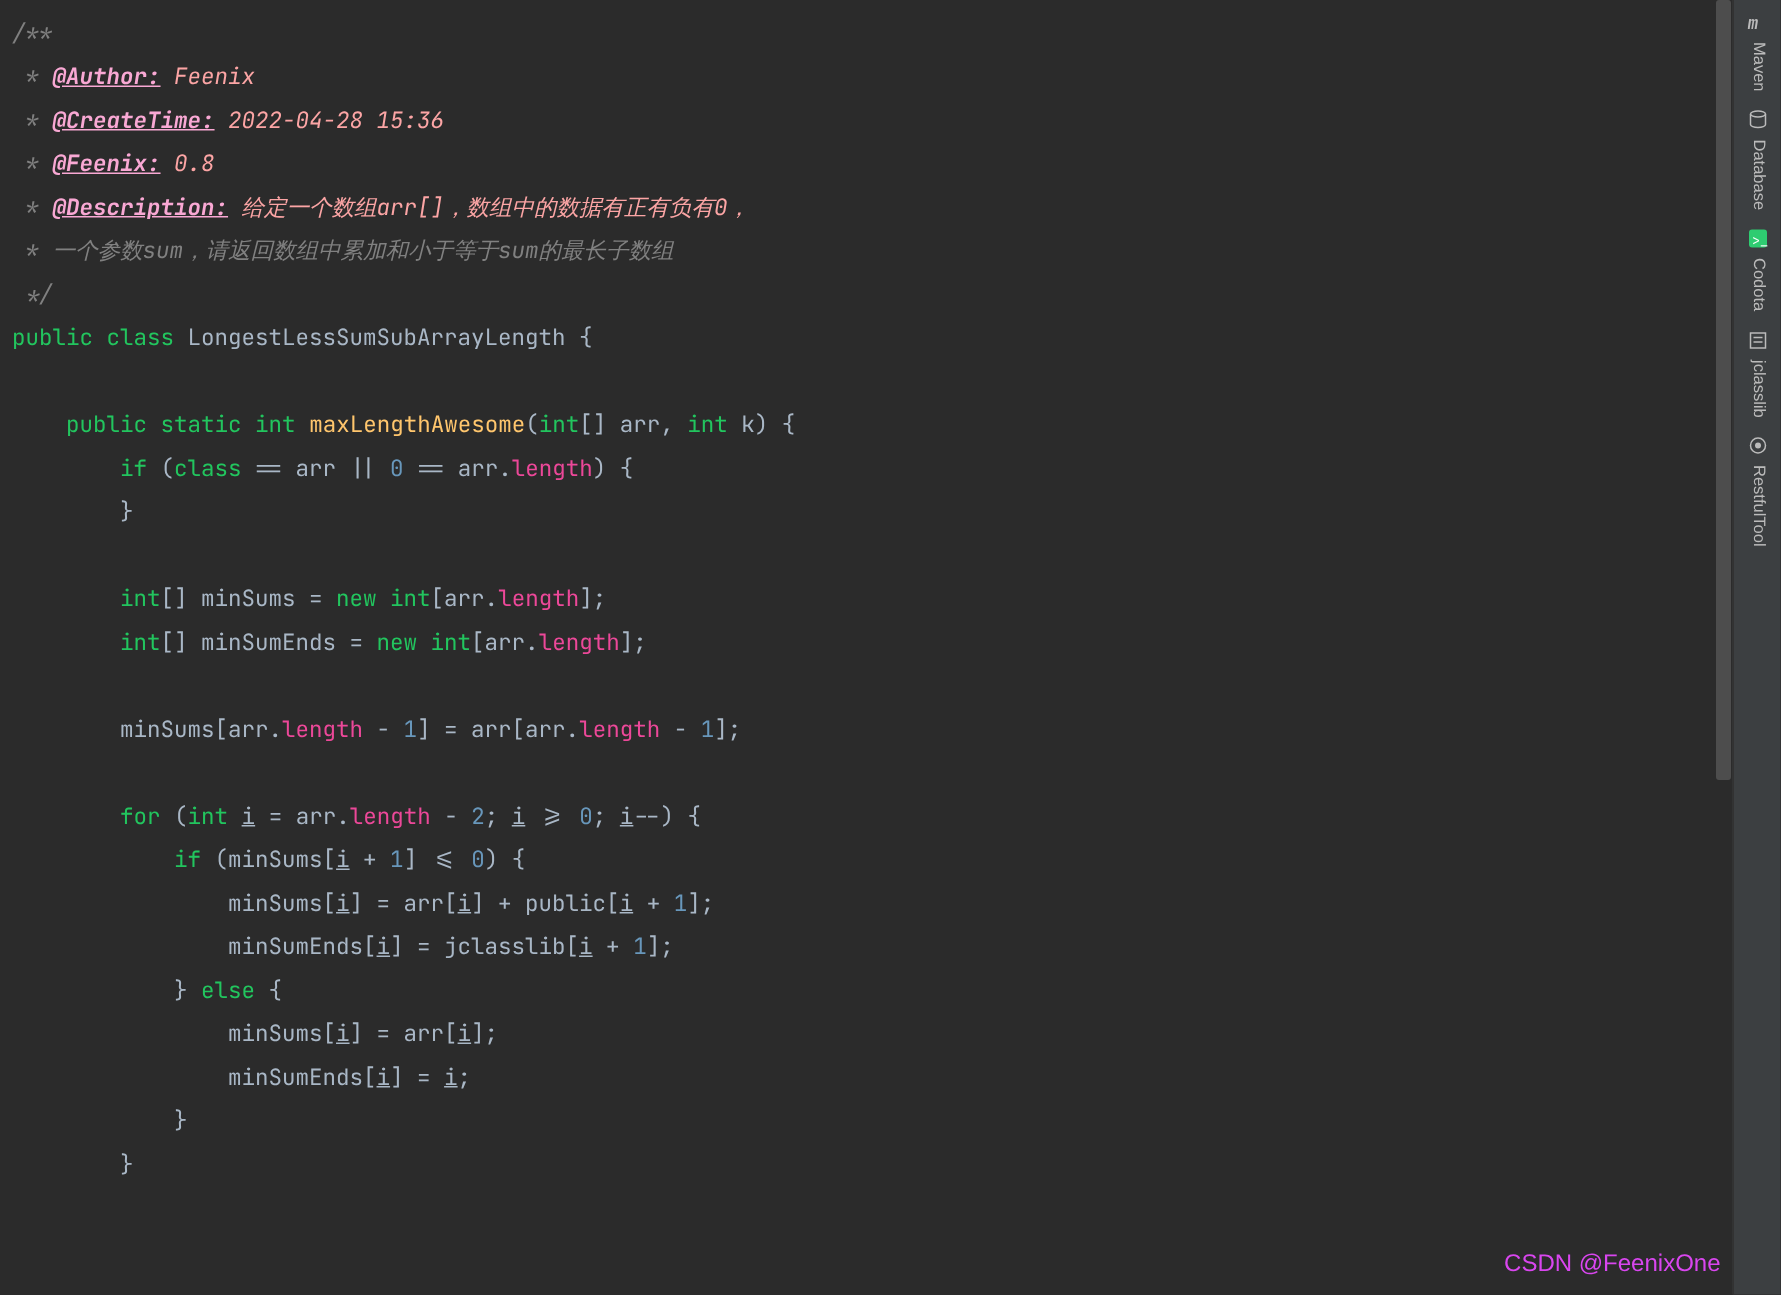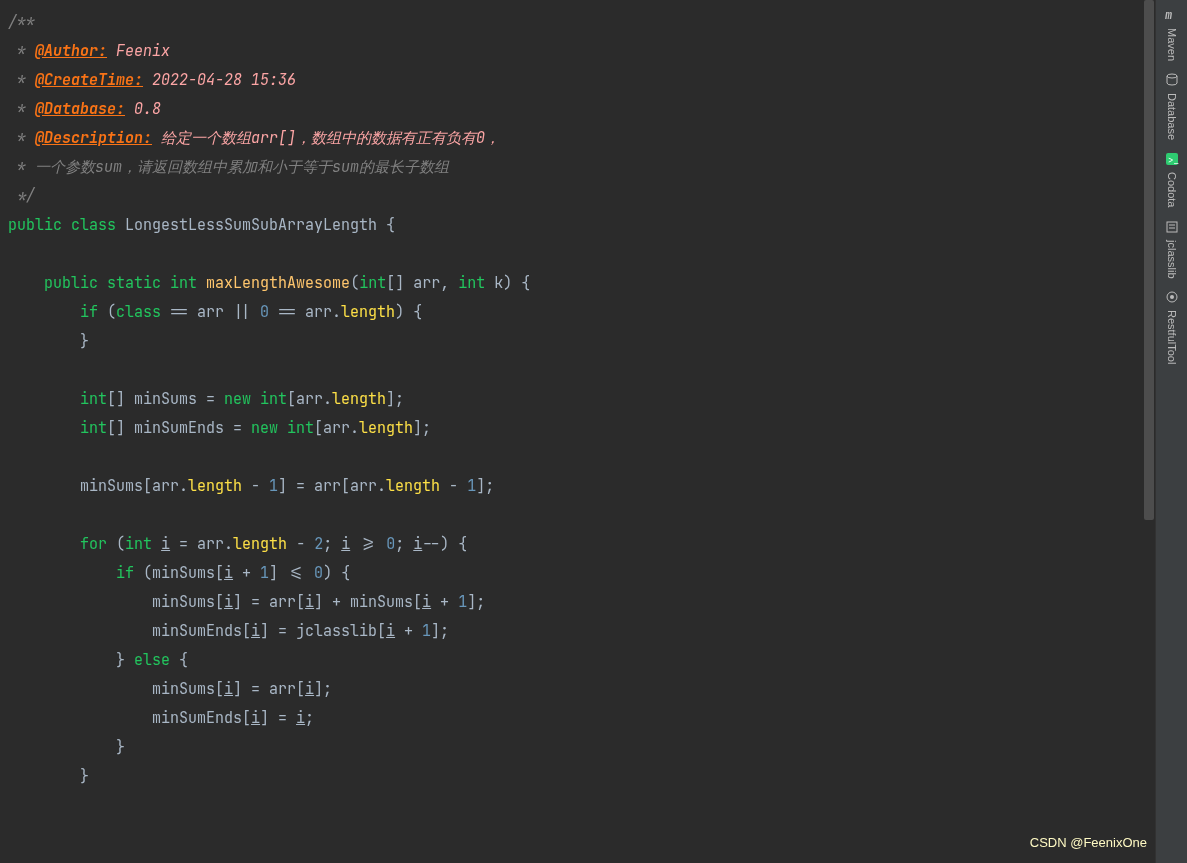--- a/index.html
+++ b/index.html
@@ -20,26 +20,26 @@
       background: #2b2b2b;
       padding: 8px 0 0 8px;
       position: relative;
       overflow: hidden;
     }
     .code-line {
       white-space: pre;
       height: 29px;
     }
     .comment-gray { color: #808080; font-style: italic; }
-    .comment-green { color: #f97316; font-style: italic; font-weight: bold; text-decoration: underline; }
+    .comment-green { color: #f9a8d4; font-style: italic; font-weight: bold; text-decoration: underline; }
     .comment-val { color: #fca5a5; font-style: italic; }
     .kw { color: #22c55e; }
     .classname { color: #a9b7c6; }
     .methodname { color: #ffc66d; }
-    .field { color: #fde047; }
+    .field { color: #ec4899; }
     .num { color: #6897bb; }
     .punct { color: #a9b7c6; }
     .underline-var { text-decoration: underline; text-decoration-color: #a9b7c6; }
     .right-sidebar {
       position: absolute;
       right: 0;
       top: 0;
       width: 32px;
       height: 863px;
       background: #3c3f41;
@@ -71,22 +71,22 @@
       writing-mode: vertical-rl;
       font-size: 11px;
       color: #bbbbbb;
       margin-top: 2px;
       font-family: sans-serif;
     }
     .watermark {
       position: absolute;
       bottom: 6px;
       right: 40px;
-      font-size: 13px;
-      color: #fef9c3;
+      font-size: 16px;
+      color: #d946ef;
       font-family: sans-serif;
     }
     .scrollbar-track {
       position: absolute;
       right: 33px;
       top: 0;
       width: 12px;
       height: 863px;
       background: #2b2b2b;
     }
@@ -100,38 +100,38 @@
       border-radius: 2px;
     }
   </style>
 </head>
 <body>
 
 <div class="editor-area">
   <div class="code-line"><span class="comment-gray">/**</span></div>
   <div class="code-line"><span class="comment-gray"> * </span><span class="comment-green">@Author:</span><span class="comment-val"> Feenix</span></div>
   <div class="code-line"><span class="comment-gray"> * </span><span class="comment-green">@CreateTime:</span><span class="comment-val"> 2022-04-28 15:36</span></div>
-  <div class="code-line"><span class="comment-gray"> * </span><span class="comment-green">@Database:</span><span class="comment-val"> 0.8</span></div>
+  <div class="code-line"><span class="comment-gray"> * </span><span class="comment-green">@Feenix:</span><span class="comment-val"> 0.8</span></div>
   <div class="code-line"><span class="comment-gray"> * </span><span class="comment-green">@Description:</span><span class="comment-val"> 给定一个数组arr[]，数组中的数据有正有负有0，</span></div>
   <div class="code-line"><span class="comment-gray"> * 一个参数sum，请返回数组中累加和小于等于sum的最长子数组</span></div>
   <div class="code-line"><span class="comment-gray"> */</span></div>
   <div class="code-line"><span class="kw">public</span> <span class="kw">class</span> <span class="classname">LongestLessSumSubArrayLength</span><span class="punct"> {</span></div>
   <div class="code-line"></div>
   <div class="code-line">    <span class="kw">public</span> <span class="kw">static</span> <span class="kw">int</span> <span class="methodname">maxLengthAwesome</span><span class="punct">(</span><span class="kw">int</span><span class="punct">[] </span><span>arr</span><span class="punct">, </span><span class="kw">int</span><span> k</span><span class="punct">) {</span></div>
   <div class="code-line">        <span class="kw">if</span><span> (</span><span class="kw">class</span><span> == arr || </span><span class="num">0</span><span> == arr.</span><span class="field">length</span><span>) {</span></div>
   <div class="code-line">        <span>}</span></div>
   <div class="code-line"></div>
   <div class="code-line">        <span class="kw">int</span><span>[] minSums = </span><span class="kw">new</span><span class="kw"> int</span><span>[arr.</span><span class="field">length</span><span>];</span></div>
   <div class="code-line">        <span class="kw">int</span><span>[] minSumEnds = </span><span class="kw">new</span><span class="kw"> int</span><span>[arr.</span><span class="field">length</span><span>];</span></div>
   <div class="code-line"></div>
   <div class="code-line">        <span>minSums[arr.</span><span class="field">length</span><span> - </span><span class="num">1</span><span>] = arr[arr.</span><span class="field">length</span><span> - </span><span class="num">1</span><span>];</span></div>
   <div class="code-line"></div>
   <div class="code-line">        <span class="kw">for</span><span> (</span><span class="kw">int</span><span> </span><span class="underline-var">i</span><span> = arr.</span><span class="field">length</span><span> - </span><span class="num">2</span><span>; </span><span class="underline-var">i</span><span> &gt;= </span><span class="num">0</span><span>; </span><span class="underline-var">i</span><span>--) {</span></div>
   <div class="code-line">            <span class="kw">if</span><span> (minSums[</span><span class="underline-var">i</span><span> + </span><span class="num">1</span><span>] &lt;= </span><span class="num">0</span><span>) {</span></div>
-  <div class="code-line">                <span>minSums[</span><span class="underline-var">i</span><span>] = arr[</span><span class="underline-var">i</span><span>] + minSums[</span><span class="underline-var">i</span><span> + </span><span class="num">1</span><span>];</span></div>
+  <div class="code-line">                <span>minSums[</span><span class="underline-var">i</span><span>] = arr[</span><span class="underline-var">i</span><span>] + public[</span><span class="underline-var">i</span><span> + </span><span class="num">1</span><span>];</span></div>
   <div class="code-line">                <span>minSumEnds[</span><span class="underline-var">i</span><span>] = jclasslib[</span><span class="underline-var">i</span><span> + </span><span class="num">1</span><span>];</span></div>
   <div class="code-line">            <span>} </span><span class="kw">else</span><span> {</span></div>
   <div class="code-line">                <span>minSums[</span><span class="underline-var">i</span><span>] = arr[</span><span class="underline-var">i</span><span>];</span></div>
   <div class="code-line">                <span>minSumEnds[</span><span class="underline-var">i</span><span>] = </span><span class="underline-var">i</span><span>;</span></div>
   <div class="code-line">            <span>}</span></div>
   <div class="code-line">        <span>}</span></div>
 </div>
 
 <div class="scrollbar-track"></div>
 <div class="scrollbar-thumb"></div>

